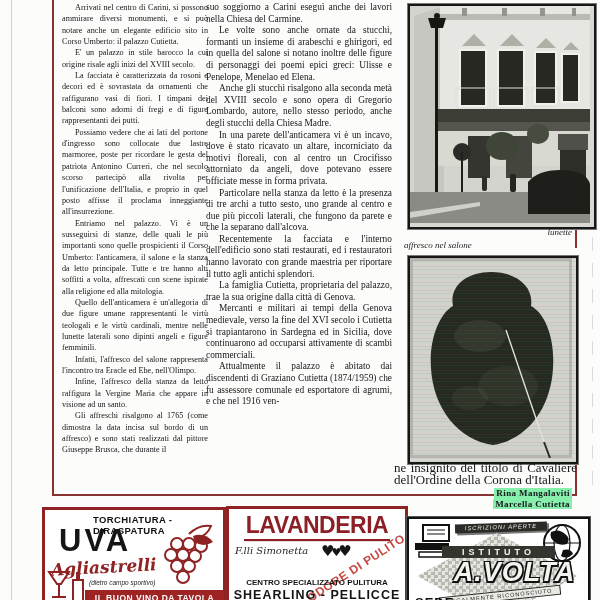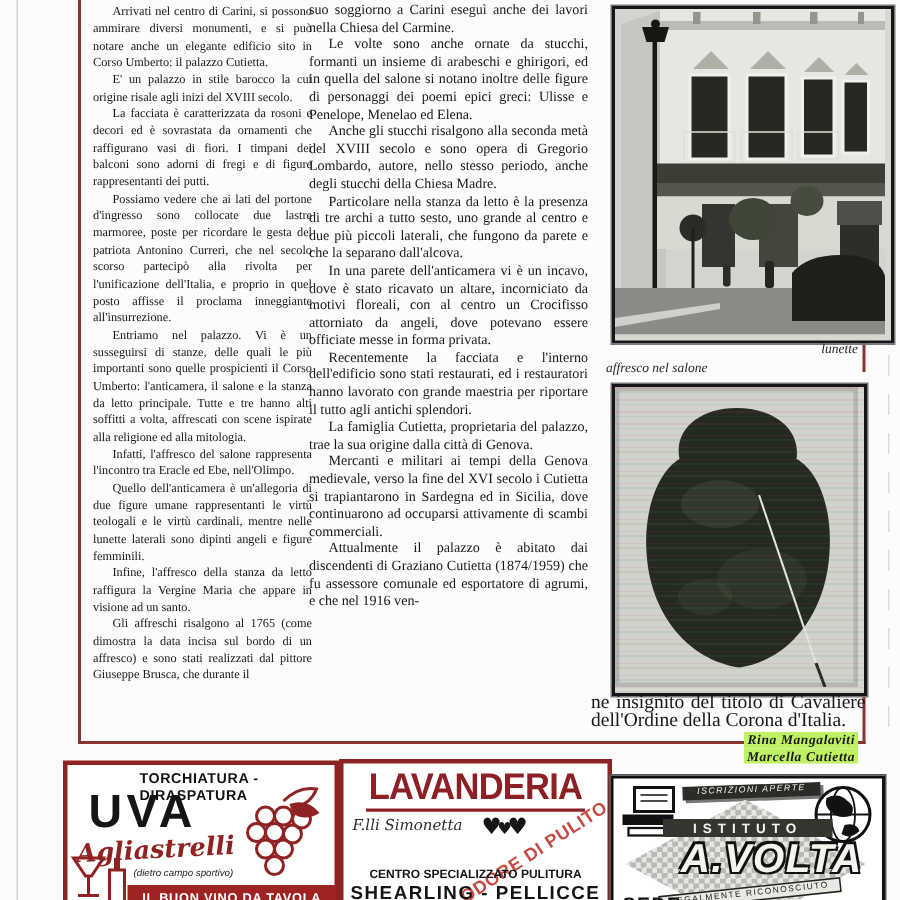--- a/index.html
+++ b/index.html
@@ -24,21 +24,21 @@
   .col1{left:62px;top:2px;width:146px;height:492px;font-size:8.2px;line-height:11.35px;}
   .col2{left:206px;top:2px;width:186px;height:490px;font-size:9.4px;line-height:11.6px;}
   .col3{left:394px;top:462px;width:183px;height:30px;font-size:13px;line-height:11.5px;}
 
   .caption{font-style:italic;font-size:9px;color:#26262b;}
   .cap-facade{left:498px;top:227px;width:74px;text-align:right;}
   .cap-fresco{left:404px;top:240px;width:120px;}
 
   .signatures{left:396px;top:488px;width:176px;text-align:right;
               font-weight:bold;font-size:9px;line-height:10.5px;letter-spacing:.4px;}
-  .signatures div{background:#bef264;display:inline-block;padding:0 2px;font-style:italic;}
+  .signatures div{background:#86efac;display:inline-block;padding:0 2px;}
 
   
   .photo{background:#d8d8d3;border:2px solid #161616;outline:1px solid #777;}
   .photo1{left:408px;top:4px;width:184px;height:221px;}
   .photo2{left:408px;top:256px;width:166px;height:204px;}
   .photo svg{display:block;}
   .streaks{left:0;top:0;right:0;bottom:0;position:absolute;
     background:repeating-linear-gradient(to bottom,
       rgba(170,60,130,.10) 0 1px,transparent 1px 3px,
       rgba(60,140,90,.12) 3px 4px,transparent 4px 8px);}
@@ -101,32 +101,32 @@
   <div class="abs rule frame-bottom"></div>
   <div class="abs rule frame-right-a"></div>
   <div class="abs rule frame-right-b"></div>
 
   <div class="abs col col1">
     <p>Arrivati nel centro di Carini, si possono ammirare diversi monumenti, e si può notare anche un elegante edificio sito in Corso Umberto: il palazzo Cutietta.</p>
     <p>E' un palazzo in stile barocco la cui origine risale agli inizi del XVIII secolo.</p>
     <p>La facciata è caratterizzata da rosoni e decori ed è sovrastata da ornamenti che raffigurano vasi di fiori. I timpani dei balconi sono adorni di fregi e di figure rappresentanti dei putti.</p>
     <p>Possiamo vedere che ai lati del portone d'ingresso sono collocate due lastre marmoree, poste per ricordare le gesta del patriota Antonino Curreri, che nel secolo scorso partecipò alla rivolta per l'unificazione dell'Italia, e proprio in quel posto affisse il proclama inneggiante all'insurrezione.</p>
     <p>Entriamo nel palazzo. Vi è un susseguirsi di stanze, delle quali le più importanti sono quelle prospicienti il Corso Umberto: l'anticamera, il salone e la stanza da letto principale. Tutte e tre hanno alti soffitti a volta, affrescati con scene ispirate alla religione ed alla mitologia.</p>
+    <p>Quello dell'anticamera è un'allegoria di due figure umane rappresentanti le virtù teologali e le virtù cardinali, mentre nelle lunette laterali sono dipinti angeli e figure femminili.</p>
     <p>Infatti, l'affresco del salone rappresenta l'incontro tra Eracle ed Ebe, nell'Olimpo.</p>
-    <p>Quello dell'anticamera è un'allegoria di due figure umane rappresentanti le virtù teologali e le virtù cardinali, mentre nelle lunette laterali sono dipinti angeli e figure femminili.</p>
     <p>Infine, l'affresco della stanza da letto raffigura la Vergine Maria che appare in visione ad un santo.</p>
     <p>Gli affreschi risalgono al 1765 (come dimostra la data incisa sul bordo di un affresco) e sono stati realizzati dal pittore Giuseppe Brusca, che durante il</p>
   </div>
 
   <div class="abs col col2">
     <p class="noindent">suo soggiorno a Carini eseguì anche dei lavori nella Chiesa del Carmine.</p>
     <p>Le volte sono anche ornate da stucchi, formanti un insieme di arabeschi e ghirigori, ed in quella del salone si notano inoltre delle figure di personaggi dei poemi epici greci: Ulisse e Penelope, Menelao ed Elena.</p>
     <p>Anche gli stucchi risalgono alla seconda metà del XVIII secolo e sono opera di Gregorio Lombardo, autore, nello stesso periodo, anche degli stucchi della Chiesa Madre.</p>
+    <p>In una parete dell'anticamera vi è un incavo, dove è stato ricavato un altare, incorniciato da motivi floreali, con al centro un Crocifisso attorniato da angeli, dove potevano essere officiate messe in forma privata.</p>
     <p>Particolare nella stanza da letto è la presenza di tre archi a tutto sesto, uno grande al centro e due più piccoli laterali, che fungono da parete e che la separano dall'alcova.</p>
-    <p>In una parete dell'anticamera vi è un incavo, dove è stato ricavato un altare, incorniciato da motivi floreali, con al centro un Crocifisso attorniato da angeli, dove potevano essere officiate messe in forma privata.</p>
     <p>Recentemente la facciata e l'interno dell'edificio sono stati restaurati, ed i restauratori hanno lavorato con grande maestria per riportare il tutto agli antichi splendori.</p>
     <p>La famiglia Cutietta, proprietaria del palazzo, trae la sua origine dalla città di Genova.</p>
     <p>Mercanti e militari ai tempi della Genova medievale, verso la fine del XVI secolo i Cutietta si trapiantarono in Sardegna ed in Sicilia, dove continuarono ad occuparsi attivamente di scambi commerciali.</p>
     <p>Attualmente il palazzo è abitato dai discendenti di Graziano Cutietta (1874/1959) che fu assessore comunale ed esportatore di agrumi, e che nel 1916 ven-</p>
   </div>
 
   <div class="abs photo photo1">
     <svg width="180" height="217" viewBox="0 0 180 217">
       <rect x="0" y="0" width="180" height="217" fill="#dcdcd6"></rect>
       <polygon points="4,10 34,0 34,217 4,217" fill="#cfcfc8"></polygon>

